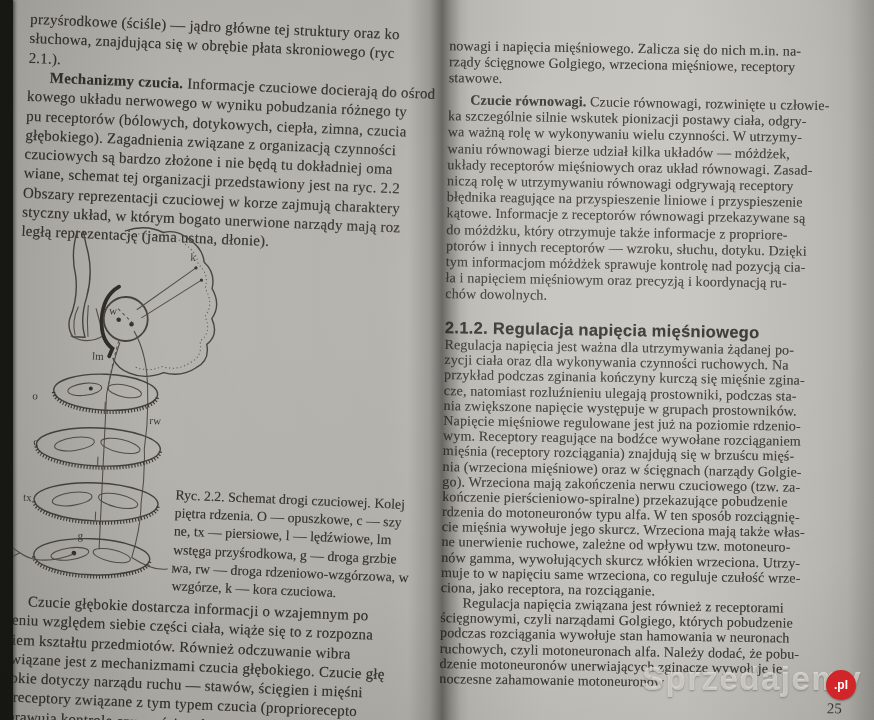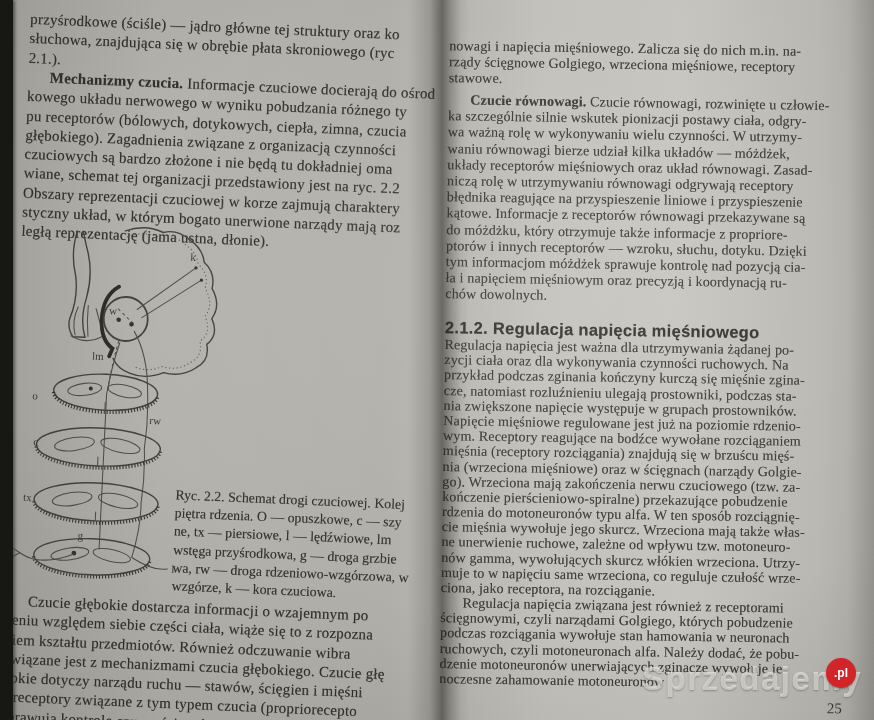--- a/index.html
+++ b/index.html
@@ -245,16 +245,16 @@
       <div class="page-number">25</div>
 
     </div>
   </div>
 
   <div class="gutter"></div>
   <div class="right-edge-shade"></div>
 
   <div class="watermark">
     <span class="wm-text">Sprzedajemy</span>
-    <span class="wm-badge" style="background: rgb(210, 37, 42);">.pl</span>
+    <span class="wm-badge" style="background: rgb(210, 37, 42); margin-top: 12px;">.pl</span>
   </div>
 
 </div>
 
 </body></html>

